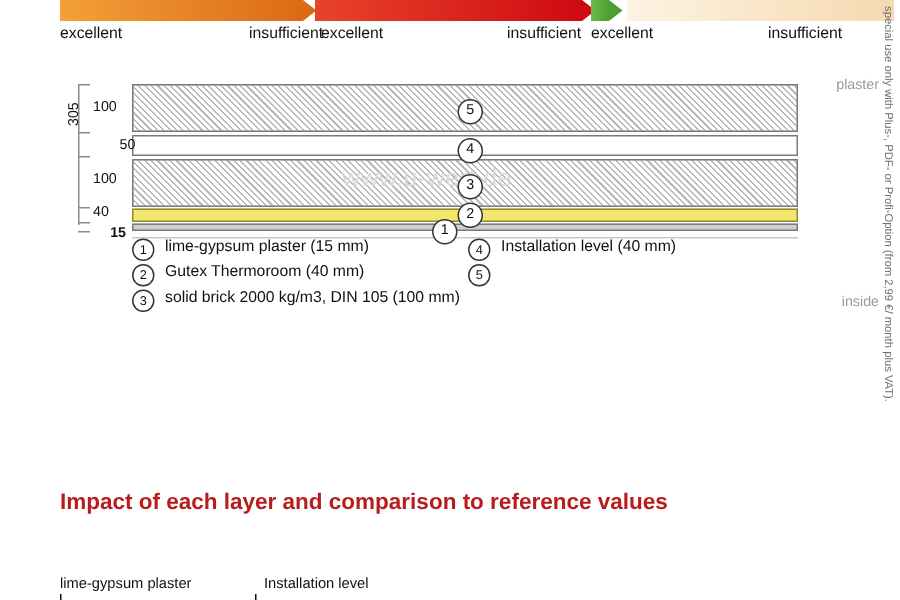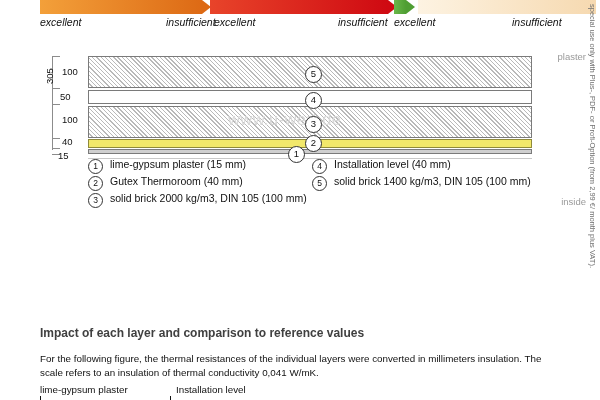--- a/index.html
+++ b/index.html
@@ -51,21 +51,20 @@
     height: 0;
     border-top: 7px solid transparent;
     border-bottom: 7px solid transparent;
   }
   .labels-row {
     position: absolute;
     left: 0;
     top: 16px;
     width: 578px;
     height: 18px;
-    font-style: italic;
   }
   .lbl {
     position: absolute;
     top: 0;
     font-size: 10.5px;
     color: #111;
     white-space: nowrap;
   }
 
   
@@ -216,23 +215,23 @@
 
   
   .section {
     position: absolute;
     left: 40px;
     top: 326px;
     width: 520px;
   }
   .section h2 {
     margin: 0 0 12px 0;
-    font-size: 12px;
+    font-size: 15px;
     font-weight: bold;
-    color: #404040;
+    color: #b91c1c;
   }
   .section p {
     margin: 0;
     font-size: 9.8px;
     line-height: 14px;
     color: #111;
   }
   .mini-chart {
     position: absolute;
     left: 40px;
@@ -326,24 +325,24 @@
   <div class="dim-line"></div>
   <div class="dim-total">305</div>
   <div class="tick" style="top:16px;"></div>
   <div class="tick" style="top:48px;"></div>
   <div class="tick" style="top:64px;"></div>
   <div class="tick" style="top:98px;"></div>
   <div class="tick" style="top:108px;"></div>
   <div class="tick" style="top:114px;"></div>
 
   <div class="dim-val" style="left:62px;top:26px;text-align:left;">100</div>
-  <div class="dim-val" style="left:60px;top:51px;text-align:left;">50</div>
+  <div class="dim-val" style="left:72px;top:51px;text-align:center;">50</div>
   <div class="dim-val" style="left:62px;top:74px;text-align:left;">100</div>
   <div class="dim-val" style="left:62px;top:96px;text-align:left;">40</div>
-  <div class="dim-val" style="left:58px;top:110px;text-align:left;">15</div>
+  <div class="dim-val" style="left:58px;top:110px;text-align:right;font-weight:bold;">15</div>
 
   <div class="callout" style="left:305px;top:26px;">5</div>
   <div class="callout" style="left:305px;top:52px;">4</div>
   <div class="callout" style="left:305px;top:76px;">3</div>
   <div class="callout" style="left:305px;top:95px;">2</div>
   <div class="callout" style="left:288px;top:106px;">1</div>
 </div>
 
 <div class="legend">
   <div class="legend-col left">
@@ -360,28 +359,26 @@
       <span>solid brick 2000 kg/m3, DIN 105 (100 mm)</span>
     </div>
   </div>
   <div class="legend-col right">
     <div class="legend-item">
       <span class="circle">4</span>
       <span>Installation level (40 mm)</span>
     </div>
     <div class="legend-item">
       <span class="circle">5</span>
-      <span>solid brick 1400 kg/m3, DIN 105 (100 mm)</span>
     </div>
   </div>
 </div>
 
 <div class="section">
   <h2>Impact of each layer and comparison to reference values</h2>
-  <p>For the following figure, the thermal resistances of the individual layers were converted in millimeters insulation. The scale refers to an insulation of thermal conductivity 0,041 W/mK.</p>
 </div>
 
 <div class="mini-chart">
   <div class="hdr" style="left:0px;text-align:center;">lime-gypsum plaster</div>
   <div class="hdr" style="left:136px;">Installation level</div>
   <div class="vrule" style="left:0px;"></div>
   <div class="vrule" style="left:130px;"></div>
 </div>
 
 <div class="vtext">

